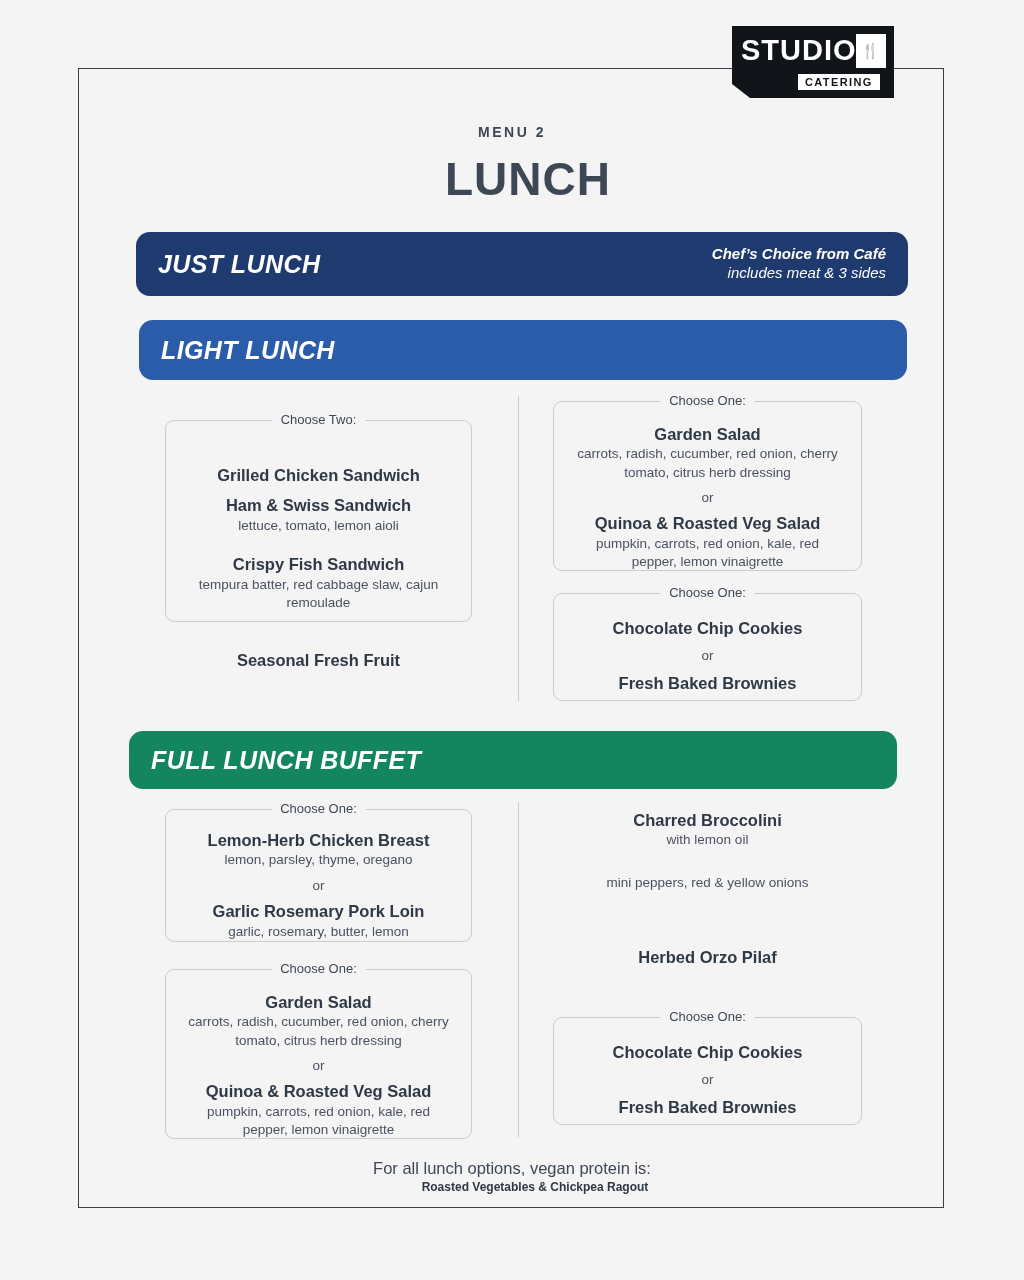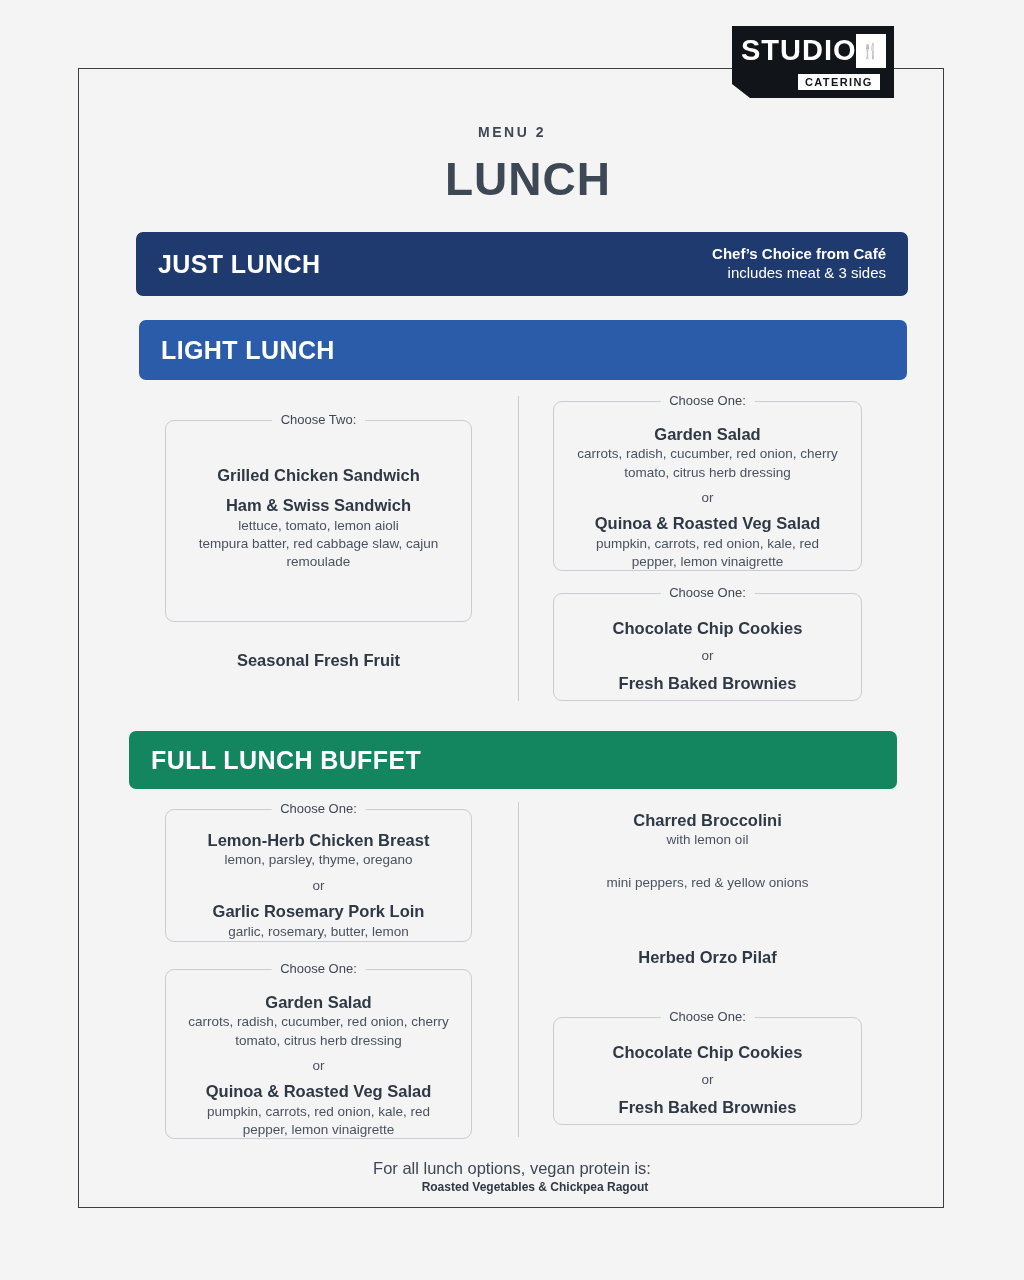--- a/index.html
+++ b/index.html
@@ -103,23 +103,24 @@
     text-align: center;
     font-size: 46px;
     font-weight: bold;
     letter-spacing: 1px;
     color: #3e4854;
     margin-left: 16px;
   }
 
   .band {
     position: absolute;
-    border-radius: 7px;
+    border-radius: 14px;
     color: #ffffff;
     box-sizing: border-box;
+    font-style: italic;
   }
   .band-title {
     position: absolute;
     left: 22px;
     top: 50%;
     transform: translateY(-50%);
     font-size: 25px;
     font-weight: bold;
     letter-spacing: 0.4px;
   }
@@ -249,20 +250,21 @@
   <div class="band-title">LIGHT LUNCH</div>
 </div>
 
 <div class="divider-v" id="divider-light"></div>
 
 <div class="card" style="left:165px; top:420px; width:307px; height:202px; padding-top:18px;">
   <div class="card-legend">Choose Two:</div>
   <div class="item" style="margin-top:26px;">Grilled Chicken Sandwich</div>
   <div class="item" style="margin-top:9px;">Ham &amp; Swiss Sandwich</div>
   <div class="desc">lettuce, tomato, lemon aioli</div>
+  <div class="item" style="margin-top:19px;">Crispy Fish Sandwich</div>
   <div class="desc" style="padding:0 24px;">tempura batter, red cabbage slaw, cajun remoulade</div>
 </div>
 
 <div class="plain-block" style="left:165px; top:650px; width:307px;">
   <div class="item">Seasonal Fresh Fruit</div>
 </div>
 
 <div class="card" style="left:553px; top:401px; width:309px; height:170px; padding-top:16px;">
   <div class="card-legend">Choose One:</div>
   <div class="item" style="margin-top:6px;">Garden Salad</div>

